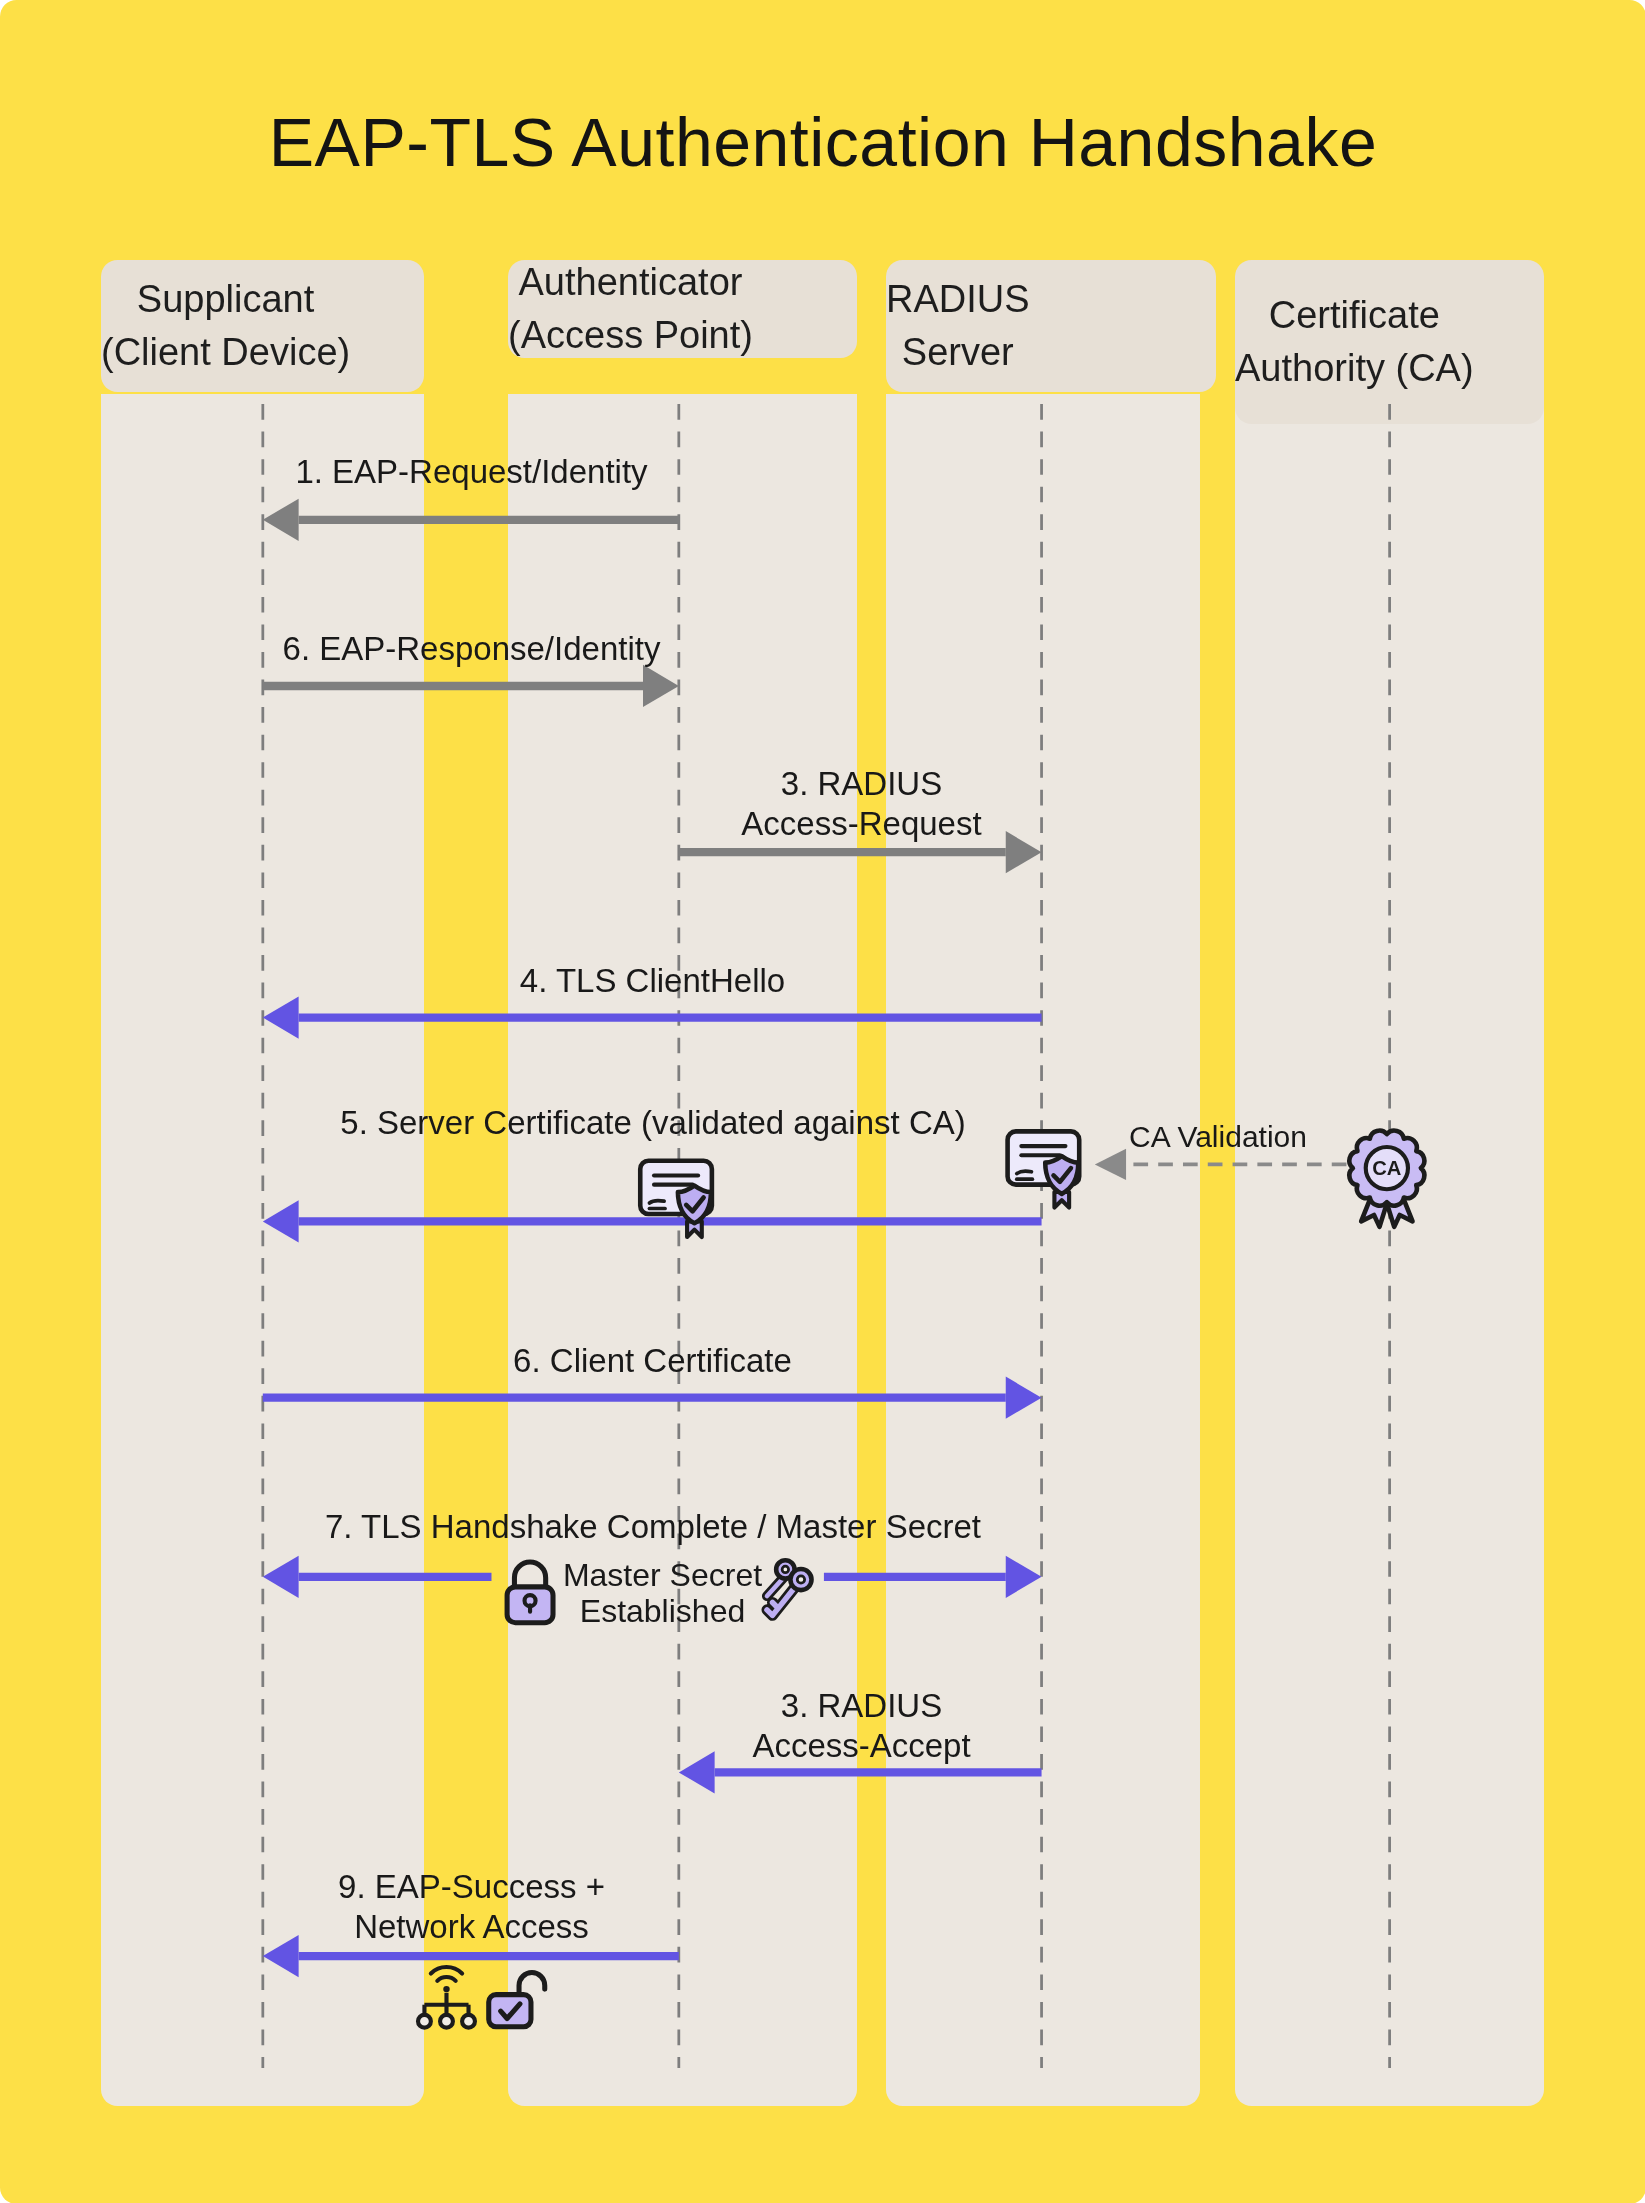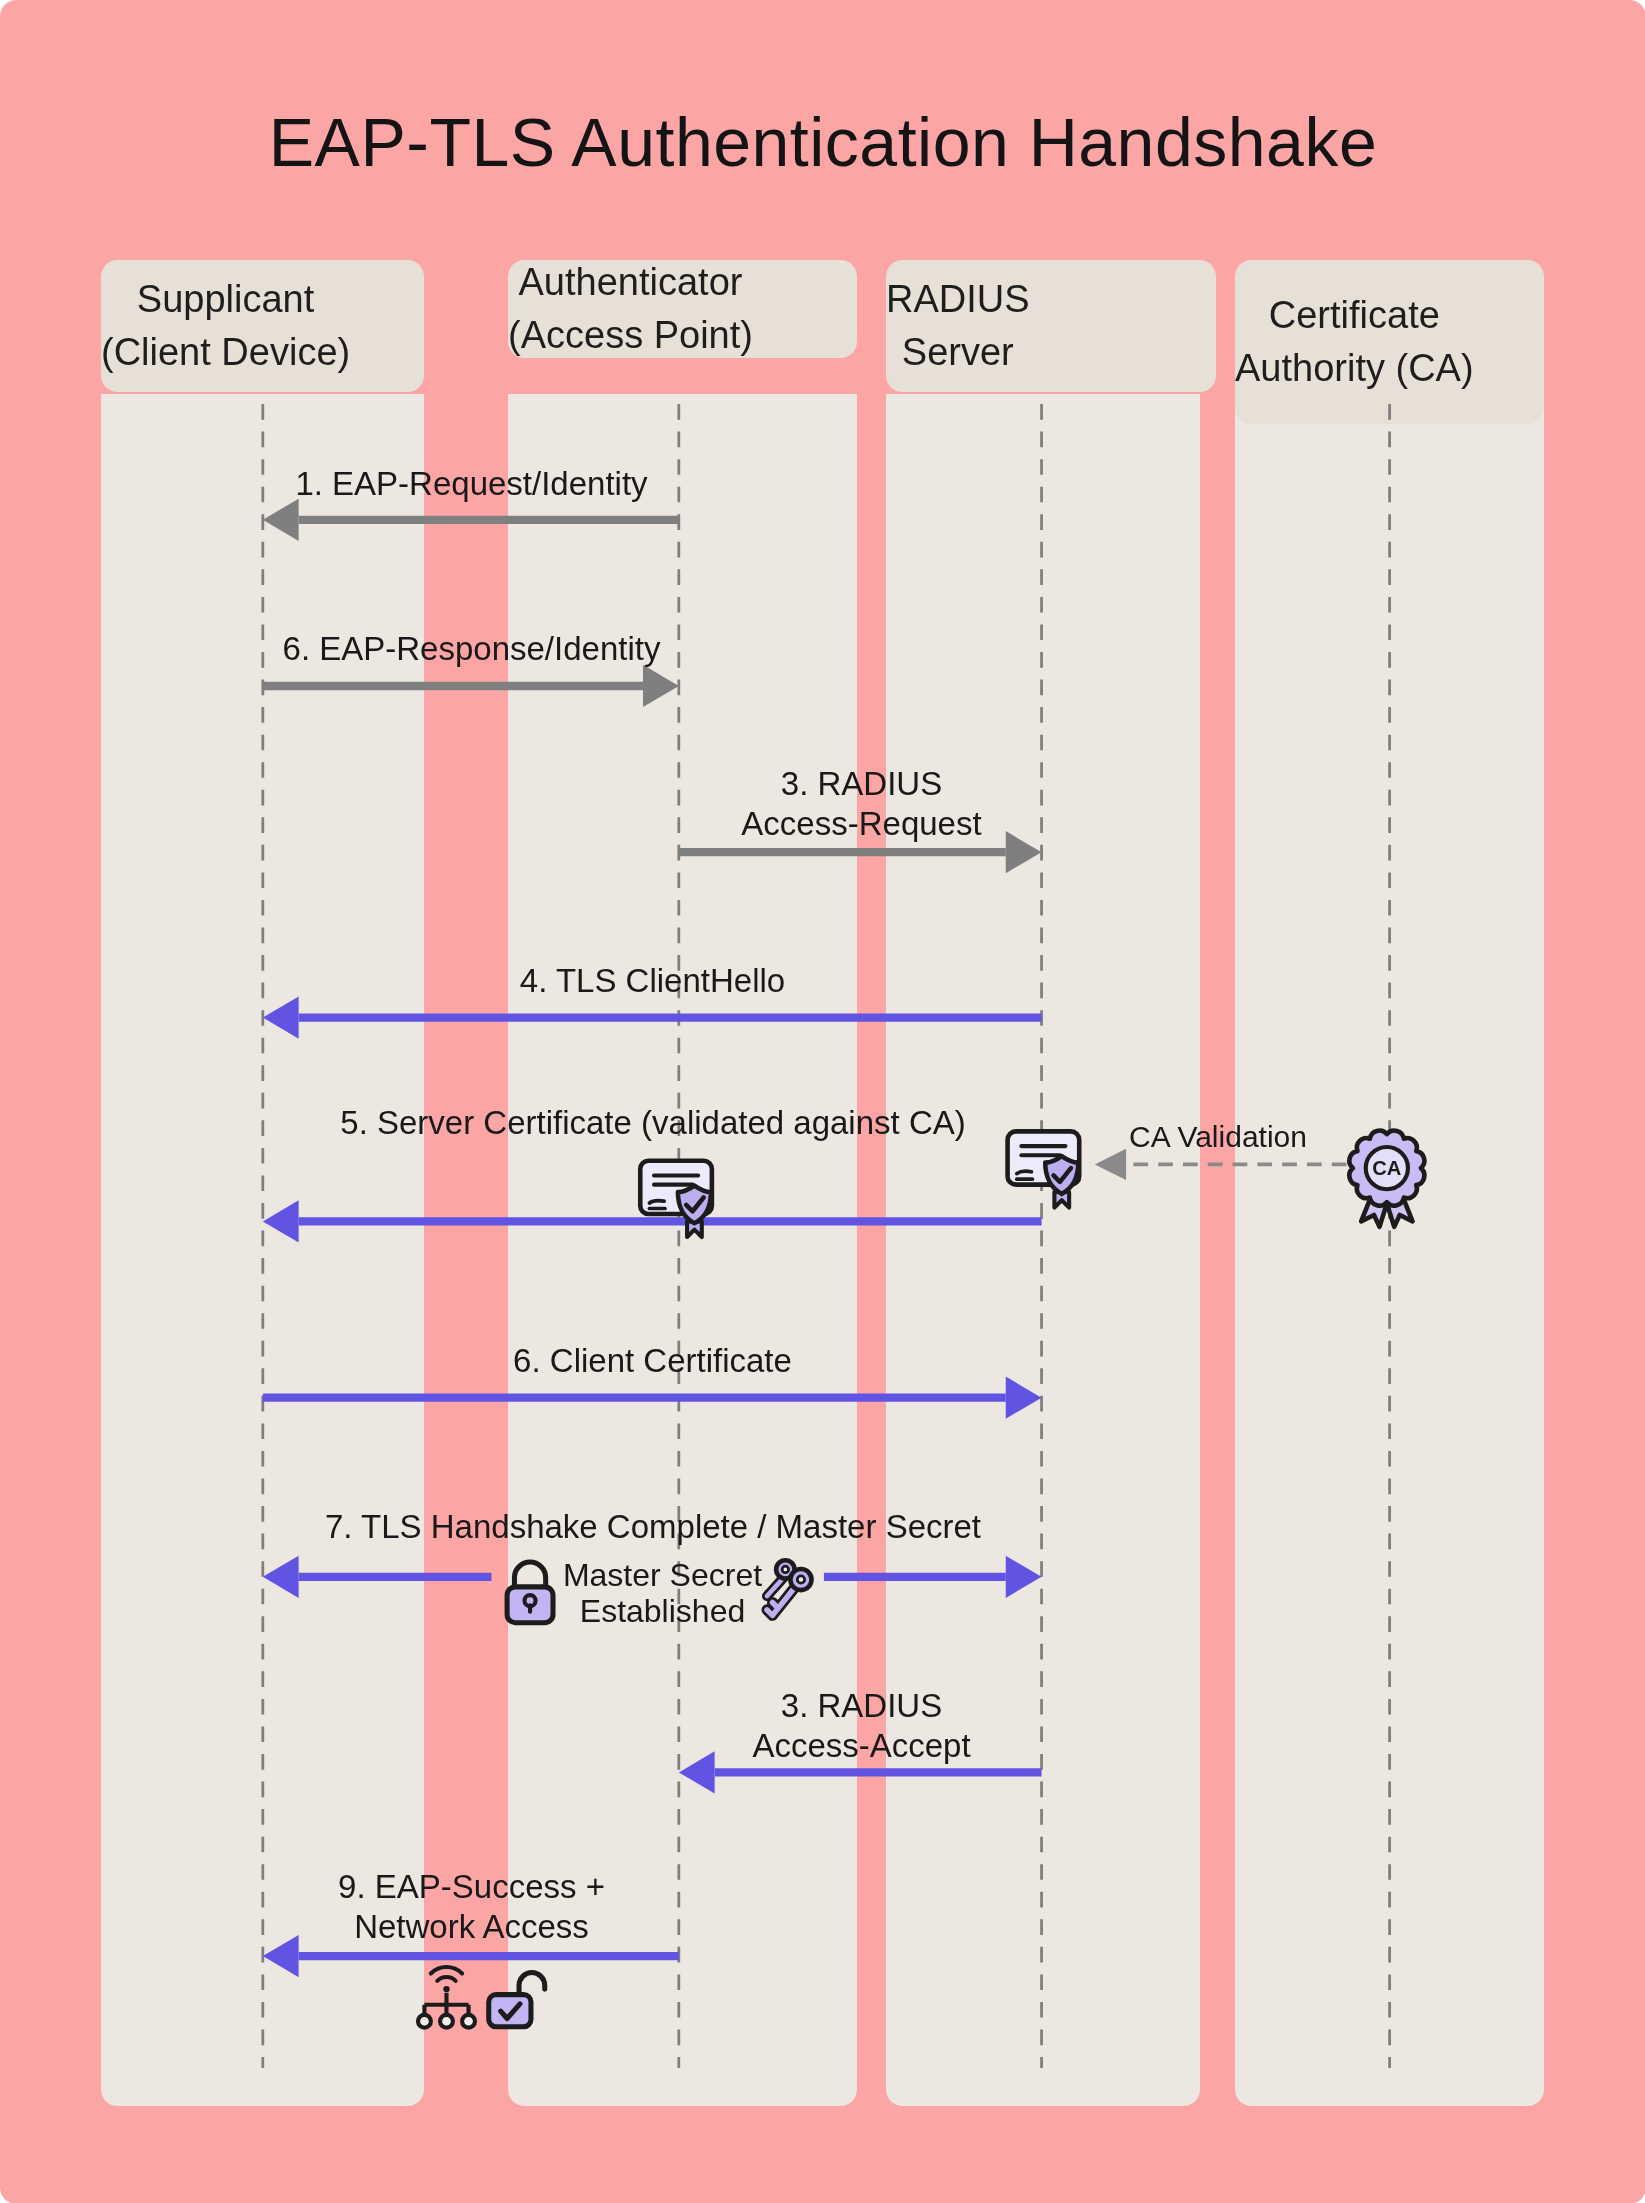--- a/index.html
+++ b/index.html
@@ -1,19 +1,19 @@
 <!DOCTYPE html>
 <html style="font-size:14.7px"><head>
 <meta charset="utf-8">
 <style>
   html,body{margin:0;padding:0;background:#ffffff;}
   .page{
     position:relative;
     width:1646px;height:2204px;
-    background:#fca5a5;
+    background:#fde047;
     border-radius:16.5px;
     overflow:hidden;
     font-family:"Liberation Sans", sans-serif;
     color:#1b1b1b;
   }
   .title{
     position:absolute;top:103px;left:0;width:100%;
     text-align:center;
     font-size:68px;font-weight:500;letter-spacing:0.5px;
     color:#141414;
@@ -195,21 +195,21 @@
       <circle cx="24" cy="21" r="7" fill="#f1ede7"></circle>
     </g>
 
     <g transform="translate(555,2190)">
       <path d="M 10 -18 V -28 A 14 14 0 0 1 38 -28 V -24" fill="none" stroke="#1c1c1c" stroke-width="5.5" stroke-linecap="round"></path>
       <rect x="-23" y="-18" width="46" height="35" rx="8" fill="#c3b5f3" stroke="#1c1c1c" stroke-width="5.5"></rect>
       <path d="M -10 0 L -3 8 L 11 -8" fill="none" stroke="#1c1c1c" stroke-width="5.5" stroke-linecap="round" stroke-linejoin="round"></path>
     </g>
   </svg>
 
-  <div class="msg" style="left:196px;top:464px;width:551px">1. EAP-Request/Identity</div>
+  <div class="msg" style="left:196px;top:452px;width:551px">1. EAP-Request/Identity</div>
   <div class="msg" style="left:196px;top:629px;width:551px">6. EAP-Response/Identity</div>
   <div class="msg" style="left:632px;top:764px;width:459px">3. RADIUS
 Access-Request</div>
   <div class="msg" style="left:377px;top:961px;width:551px">4. TLS ClientHello</div>
   <div class="msg" style="left:240px;top:1103px;width:826px">5. Server Certificate (validated against CA)</div>
   <div class="msg small" style="left:1025px;top:1117px;width:386px">CA Validation</div>
   <div class="msg" style="left:377px;top:1341px;width:551px">6. Client Certificate</div>
   <div class="msg" style="left:240px;top:1507px;width:826px">7. TLS Handshake Complete / Master Secret</div>
   <div class="msg note" style="left:497px;top:1557px;width:331px">Master Secret
 Established</div>

